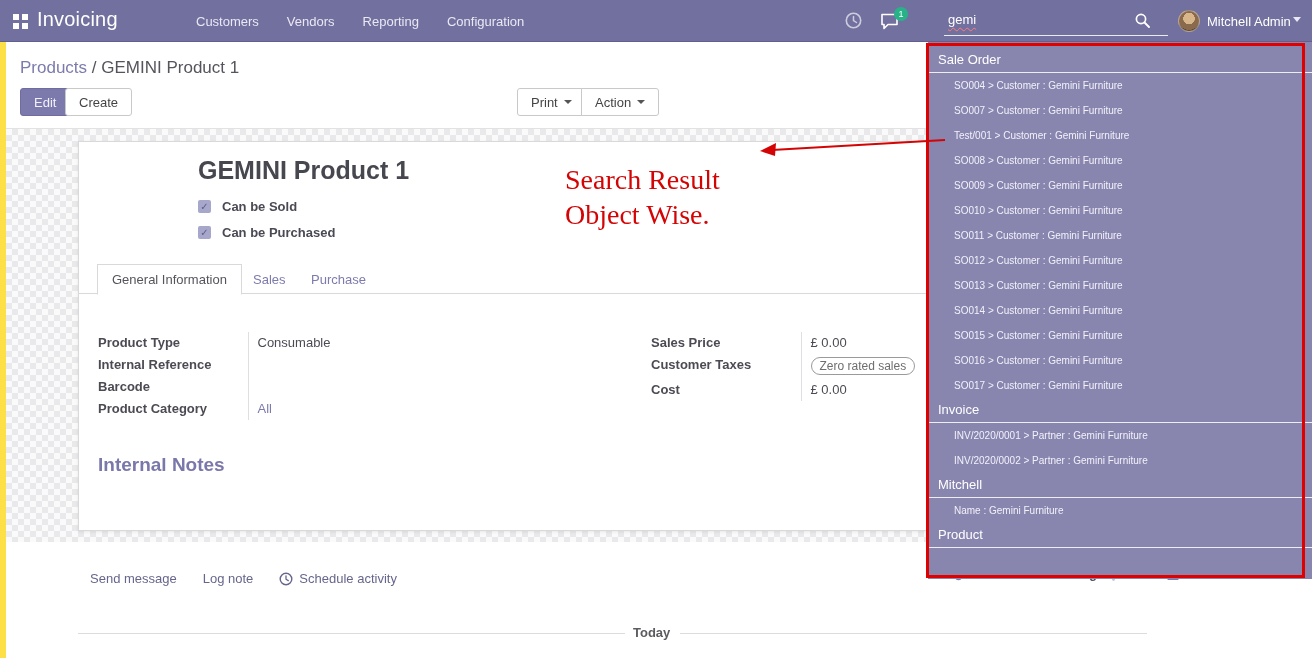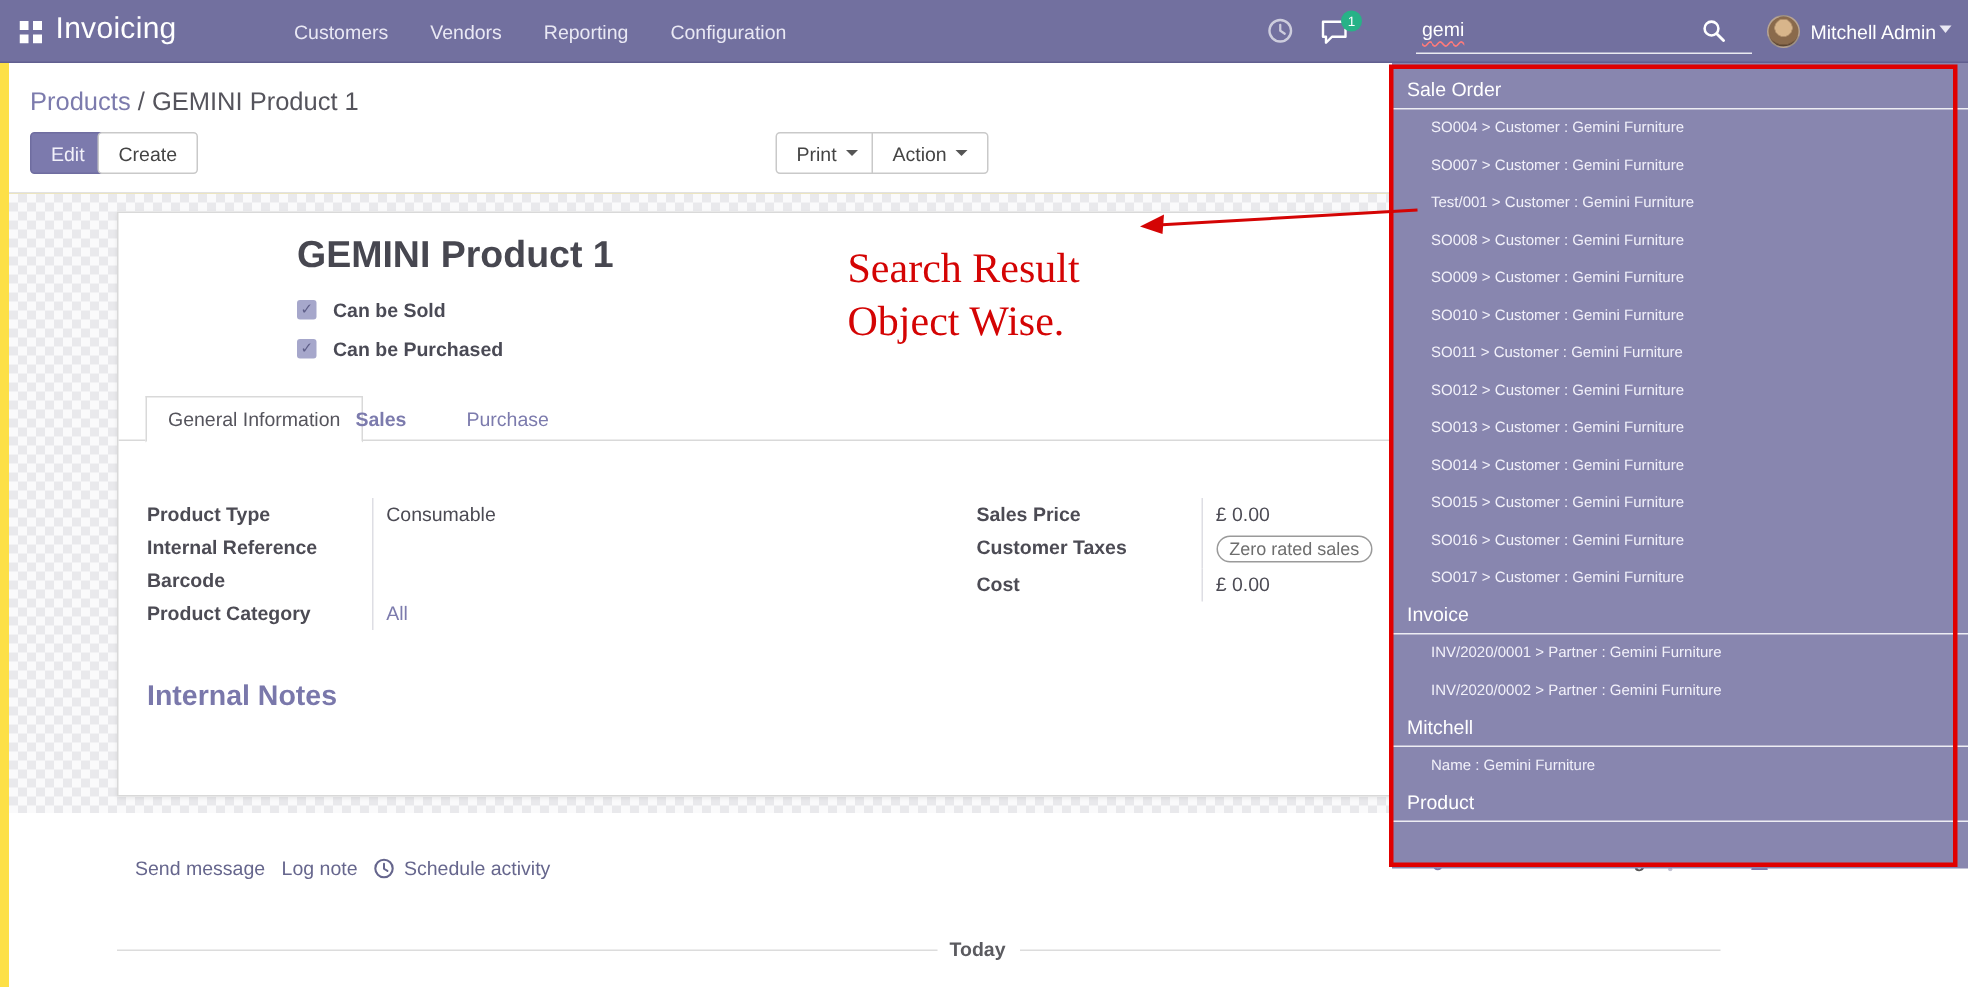--- a/index.html
+++ b/index.html
@@ -47,40 +47,40 @@
            border:1px solid #d9d9d9; box-shadow:0 1px 3px rgba(0,0,0,.08); }
   .sheet-title { position:absolute; left:119px; top:14px; font-size:25px; font-weight:bold; color:#474750; }
   .cb-row { position:absolute; left:119px; display:flex; align-items:center; gap:11px; }
   #cb-row-0 { top:57px; } #cb-row-1 { top:83px; }
   .cb { width:13px; height:13px; border-radius:2px; background:#a6a7cb; color:#5e5e88; font-size:10px; line-height:13px; text-align:center; cursor:pointer; }
   .cb-label { font-size:13px; font-weight:bold; color:#4a4a55; }
 
   .tab-bar { position:absolute; left:0; top:122px; width:100%; height:30px; border-bottom:1px solid #d9d9d9; }
   .tab { position:absolute; top:0; height:30px; display:flex; align-items:center; font-size:13px; color:#7c7bad; cursor:pointer; padding:0 14px; }
   .tab.active { left:18px; background:#fff; border:1px solid #d9d9d9; border-bottom:1px solid #fff; color:#55545c; height:31px; }
-  #tab-1 { left:144px;font-weight:bold; } #tab-2 { left:218px; }
+  #tab-1 { left:160px; } #tab-2 { left:218px; }
 
   table.fields { position:absolute; border-collapse:collapse; font-size:13px; }
   #fields-left { left:19px; top:190px; }
   #fields-right { left:572px; top:190px; }
   .fields td { padding:3px 0 4px 0; vertical-align:top; }
   .fields td.lbl { width:150px; font-weight:bold; color:#4c4b54; border-right:1px solid #dedee4; padding-right:6px; }
   .fields td.val { padding-left:9px; color:#4c4b54; min-width:160px; }
   .fields .link { color:#7c7bad; cursor:pointer; }
   .pill { display:inline-block; border:1px solid #9a9a9a; border-radius:10px; padding:0 8px; font-size:12px; line-height:16px; color:#6e6e6e; }
 
   .section-heading { position:absolute; left:19px; top:312px; font-size:19px; font-weight:bold; color:#7a78ab; }
 
   
   .annotation { position:absolute; left:486px; top:20px; font-family:"Liberation Serif", serif; font-size:28px; color:#d40404; line-height:35px; z-index:170; }
   .annotation-arrow { position:absolute; left:748px; top:132px; width:210px; height:30px; z-index:170; pointer-events:none; }
 
   
   .chatter { position:absolute; left:6px; top:542px; width:1306px; height:116px; background:#fff; }
-  .chat-actions { position:absolute; left:84px; top:29px; display:flex; align-items:center; gap:11px; font-size:13px; color:#66668d; }
+  .chat-actions { position:absolute; left:84px; top:29px; display:flex; align-items:center; gap:26px; font-size:13px; color:#66668d; }
   .chat-action { display:inline-flex; align-items:center; gap:6px; cursor:pointer; }
   .chat-right { position:absolute; left:946px; top:24px; display:flex; align-items:center; gap:10px; font-size:13px; color:#4c4b54; }
   .chat-right .count { color:#55545c; }
   .follow-check { color:#28a745; font-size:12px; font-weight:bold; }
   .follow-label { font-weight:bold; color:#555; }
   .divider-line { position:absolute; top:91px; border-top:1px solid #dcdcdc; }
   #divider-left { left:72px; width:547px; }
   #divider-right { left:674px; width:467px; }
   .divider-label { position:absolute; left:627px; top:83px; font-size:13px; font-weight:bold; color:#5b5b60; }
 

